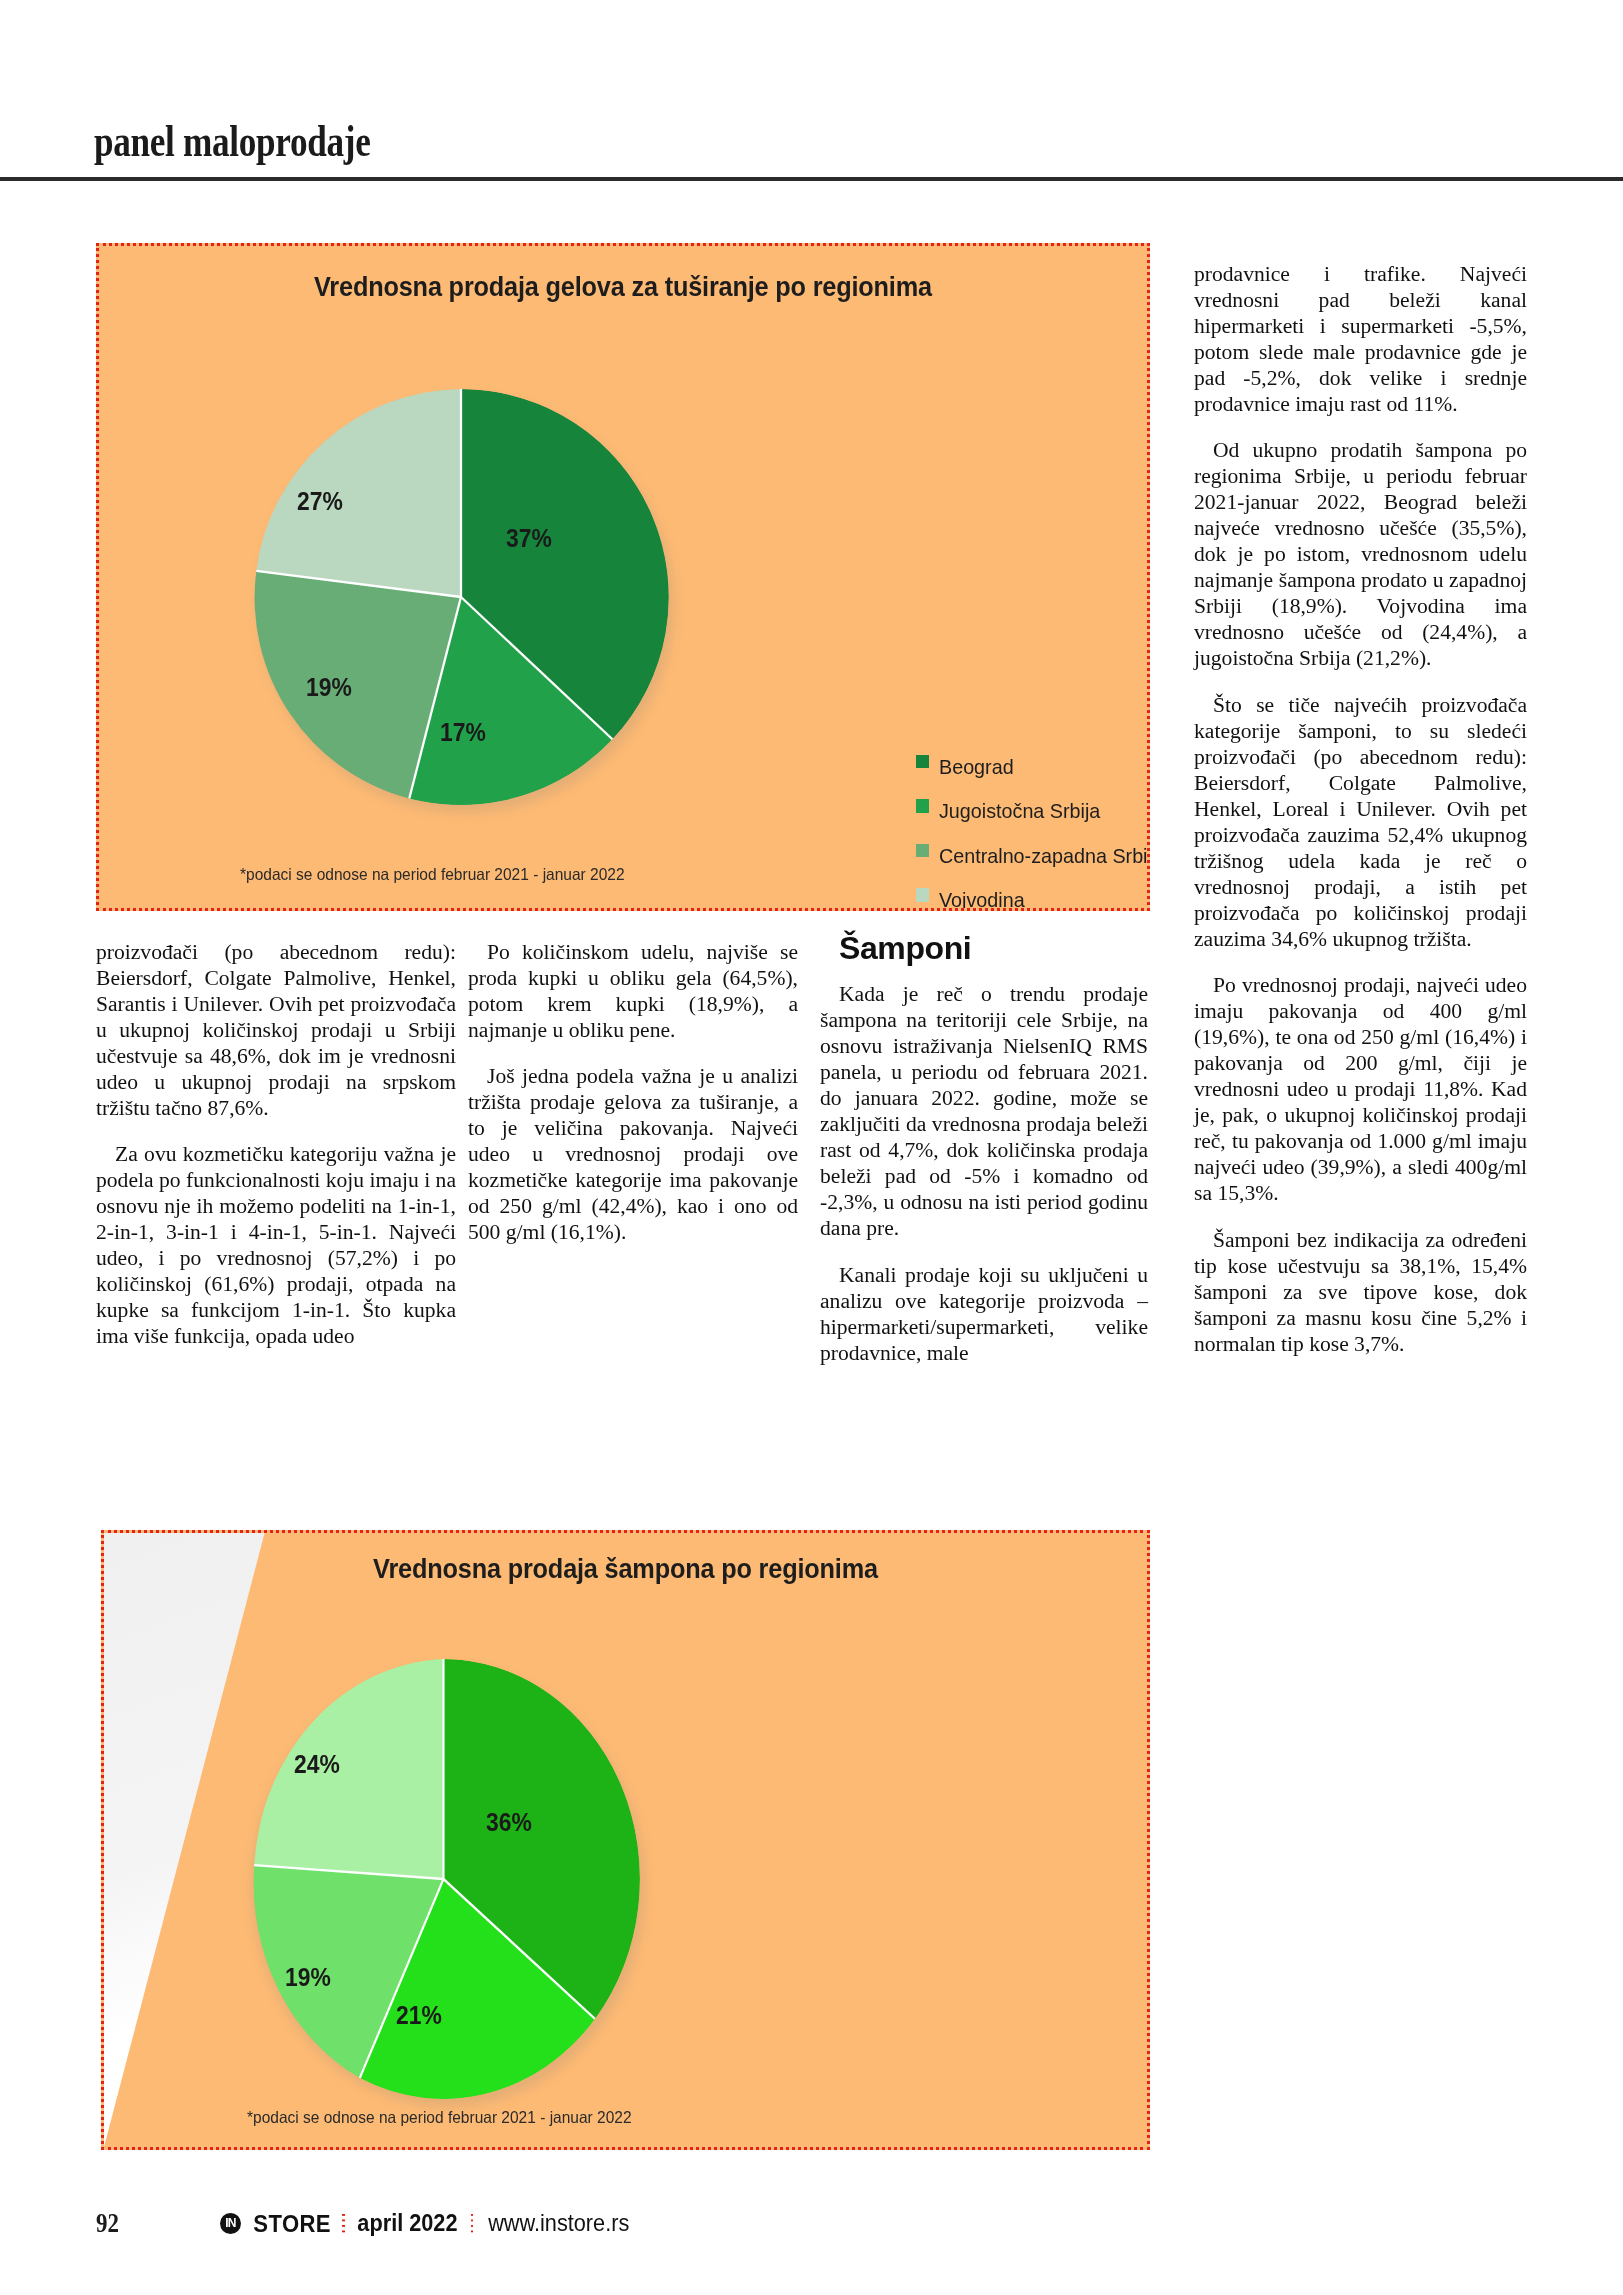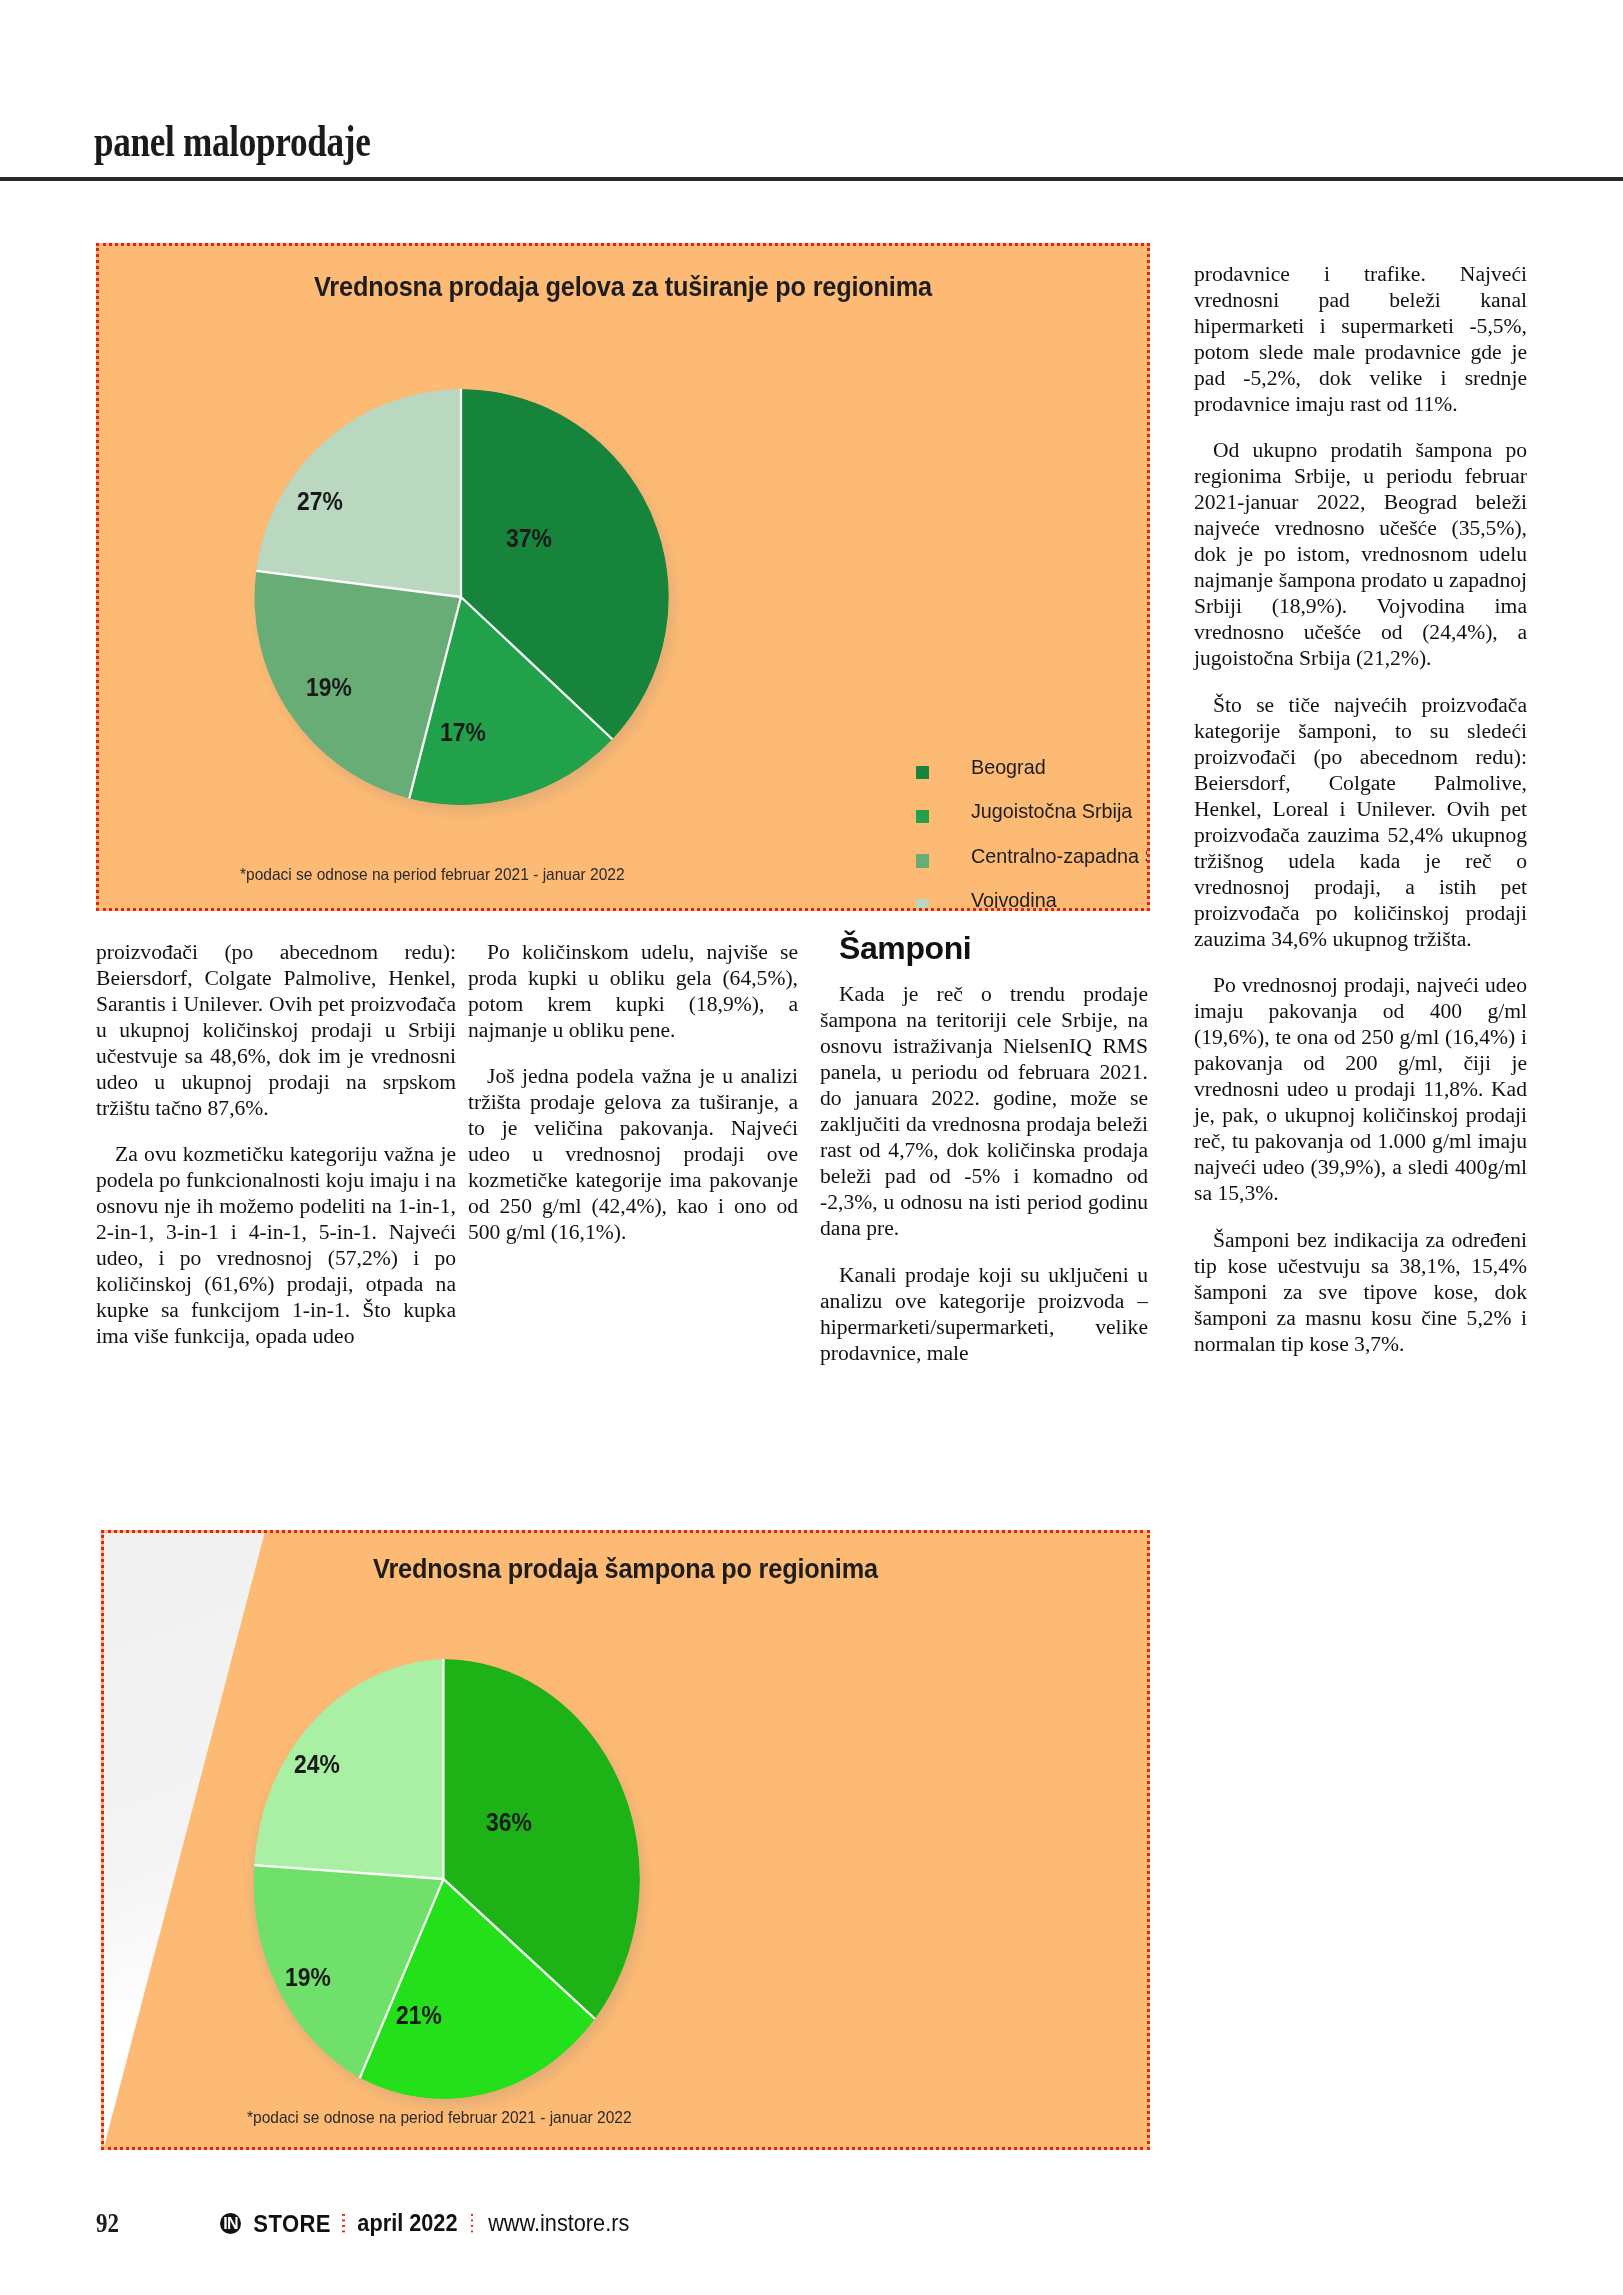--- a/index.html
+++ b/index.html
@@ -81,24 +81,23 @@
     font-weight:bold;
     font-size:26px;
     color:#1a1a1a;
     transform:scaleX(0.88);
     white-space:nowrap;
   }
 
   .legend{position:absolute;}
   #chart1-legend{left:817px;top:509px;}
   .legend-row{
-    display:flex;align-items:flex-end;
+    display:flex;align-items:flex-start;
     margin-bottom:20.4px;
     white-space:nowrap;
-    gap:32px;
   }
   .legend-swatch{
     width:13.4px;height:13.4px;margin-right:9.4px;flex:0 0 auto;
   }
   .legend-label{
     font-family:"Liberation Sans", sans-serif;
     font-size:21px;
     color:#1d1d1d;
     transform:scaleX(0.94);
     transform-origin:left center;
@@ -155,21 +154,21 @@
   }
   .footer-brand{
     position:absolute;left:220px;top:7.9px;
     display:flex;align-items:center;gap:8.6px;
     font-family:"Liberation Sans", sans-serif;
     white-space:nowrap;
   }
   .in-mark{
     display:inline-block;width:21px;height:21px;border-radius:50%;
     background:#111;color:#fff;
-    font-size:16px;font-weight:bold;line-height:21px;text-align:center;
+    font-size:12px;font-weight:bold;line-height:21px;text-align:center;
     letter-spacing:-0.8px;
   }
   .store-word{
     font-weight:bold;font-size:24px;color:#111;letter-spacing:0.4px;
     transform:scaleX(0.92);
   }
   .dotsep{
     display:inline-block;width:2.4px;height:20.4px;
     background-image:linear-gradient(#e2231a 40%, transparent 0);
     background-size:2.4px 5.5px;

